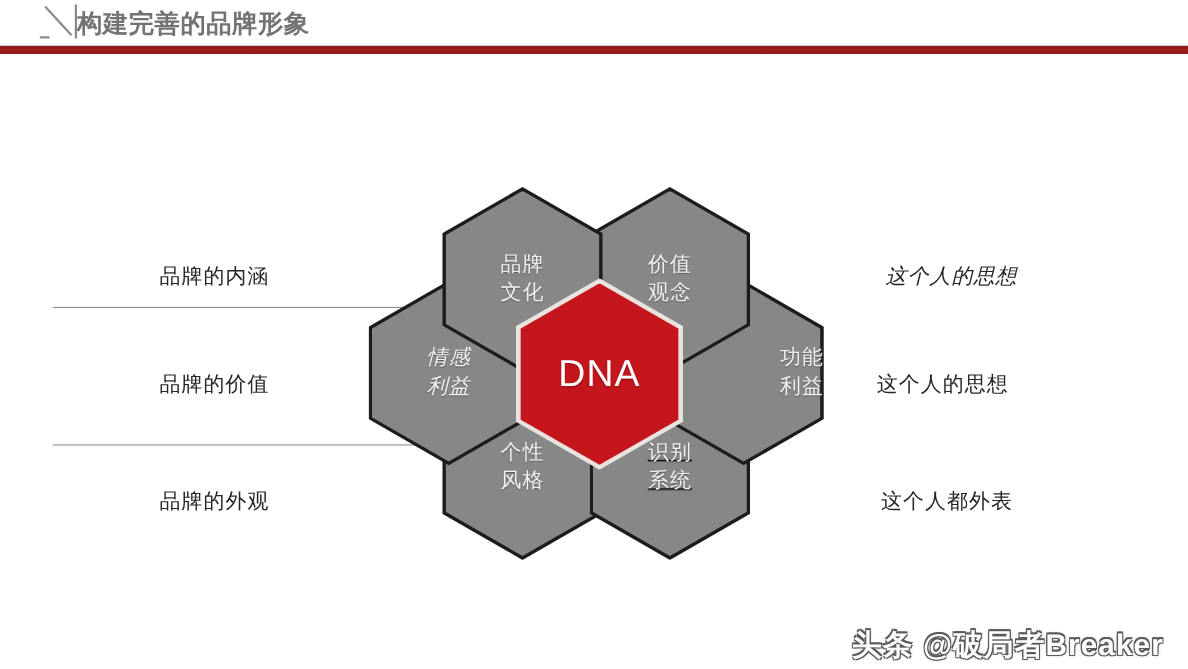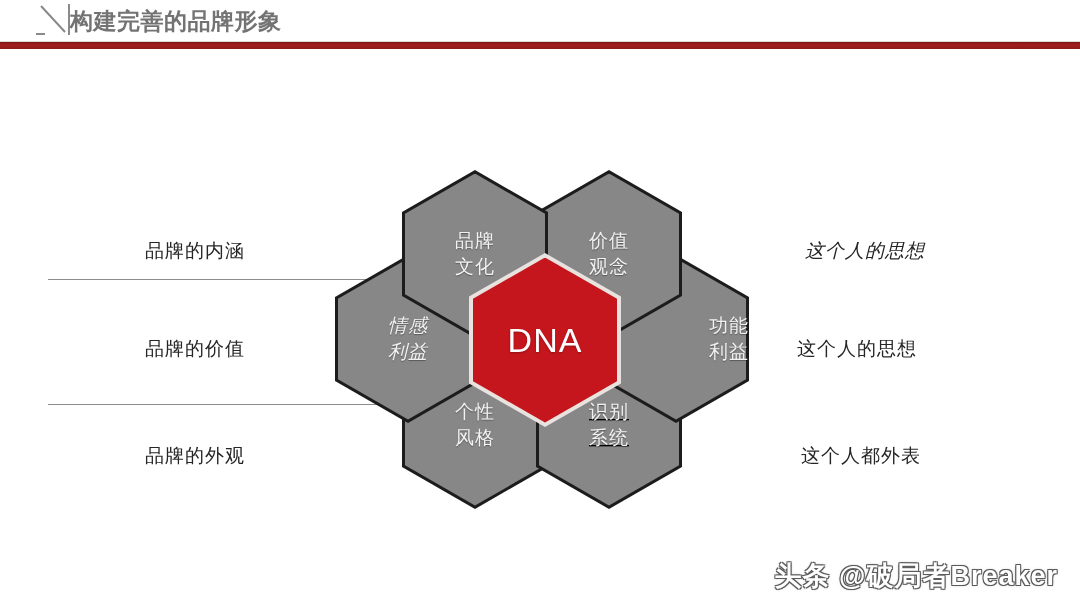--- a/index.html
+++ b/index.html
@@ -145,21 +145,21 @@
     font-size: 34px;
     letter-spacing: 1px;
     font-weight: 400;
     text-shadow: 0 1px 2px rgba(0,0,0,0.25);
   }
 
   
   #watermark {
     position: absolute;
     right: 22px;
-    bottom: 14px;
+    bottom: 4px;
     font-size: 27px;
     font-weight: 700;
     color: #ffffff;
     letter-spacing: 1px;
     text-shadow:
       -1px -1px 0 #5a5a5a,
        1px -1px 0 #5a5a5a,
       -1px  1px 0 #5a5a5a,
        1px  1px 0 #5a5a5a,
        0 0 3px rgba(120,120,120,0.8);

